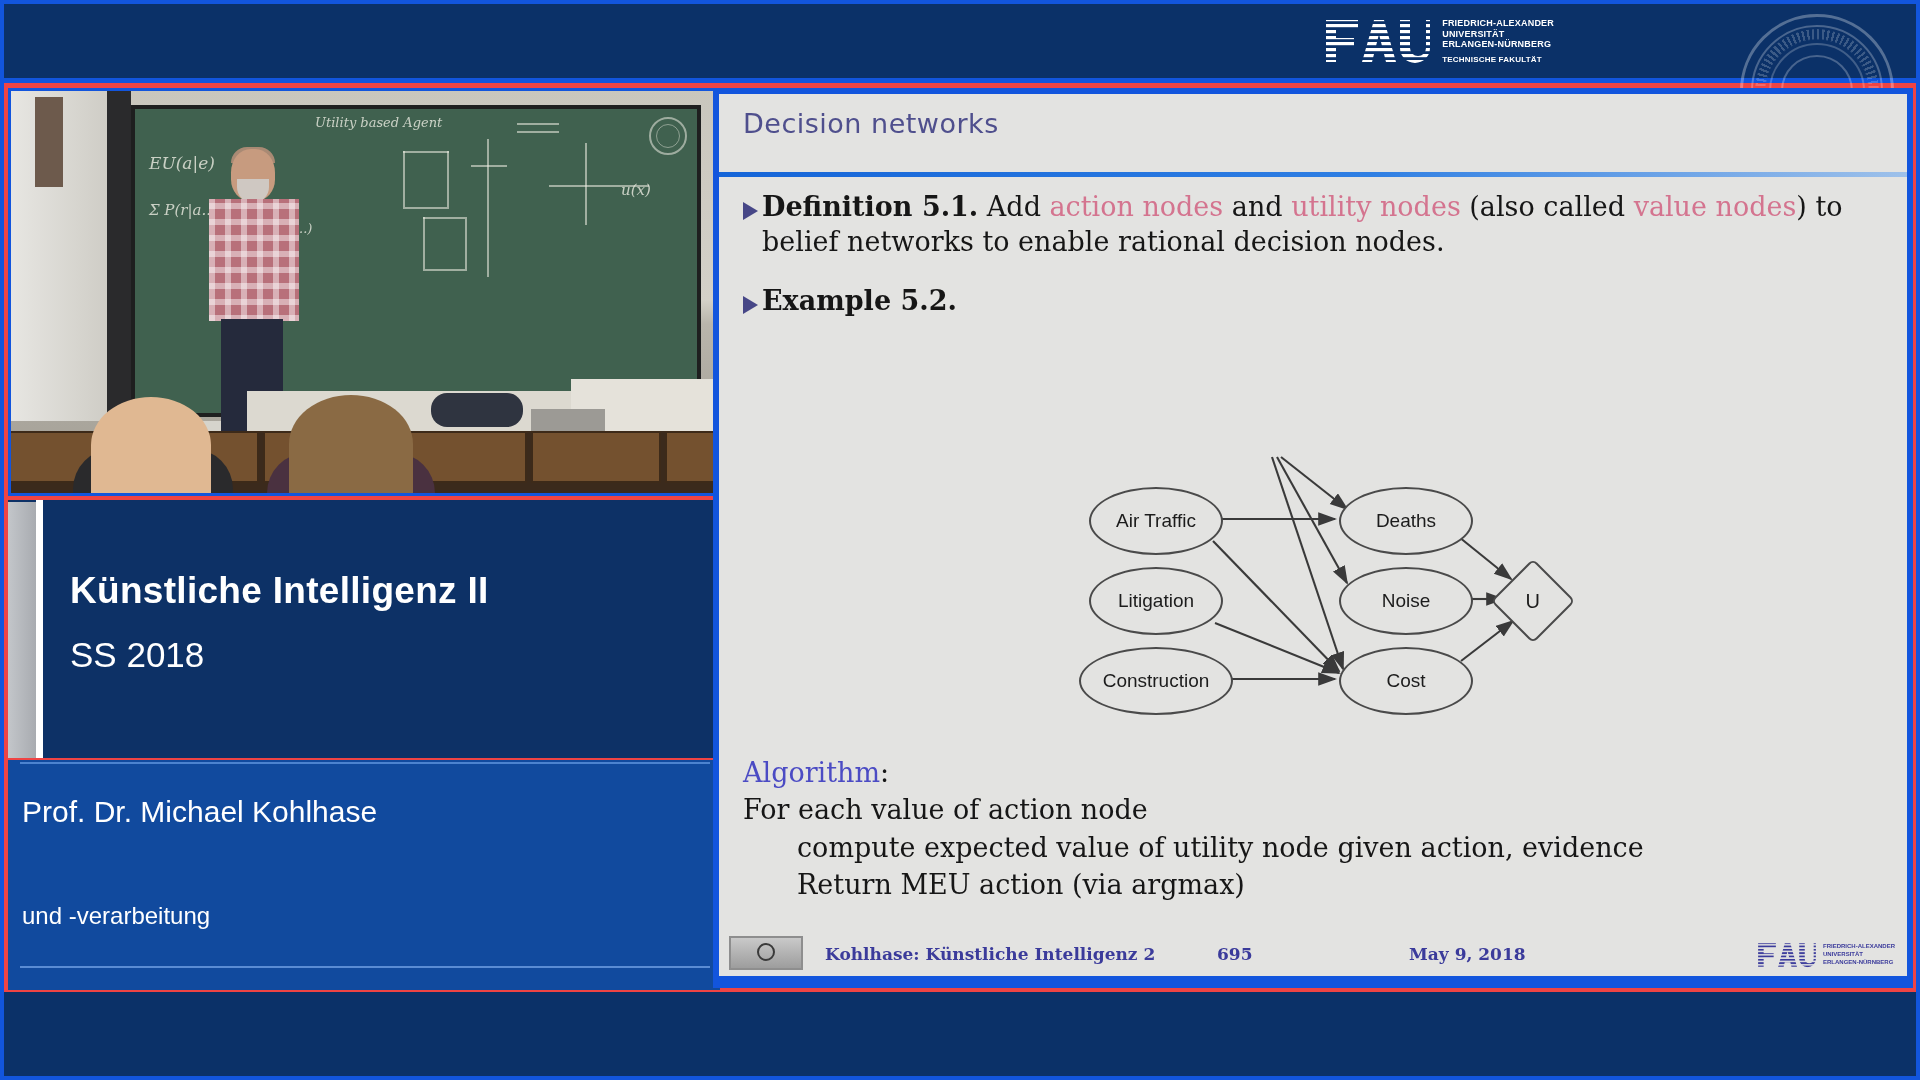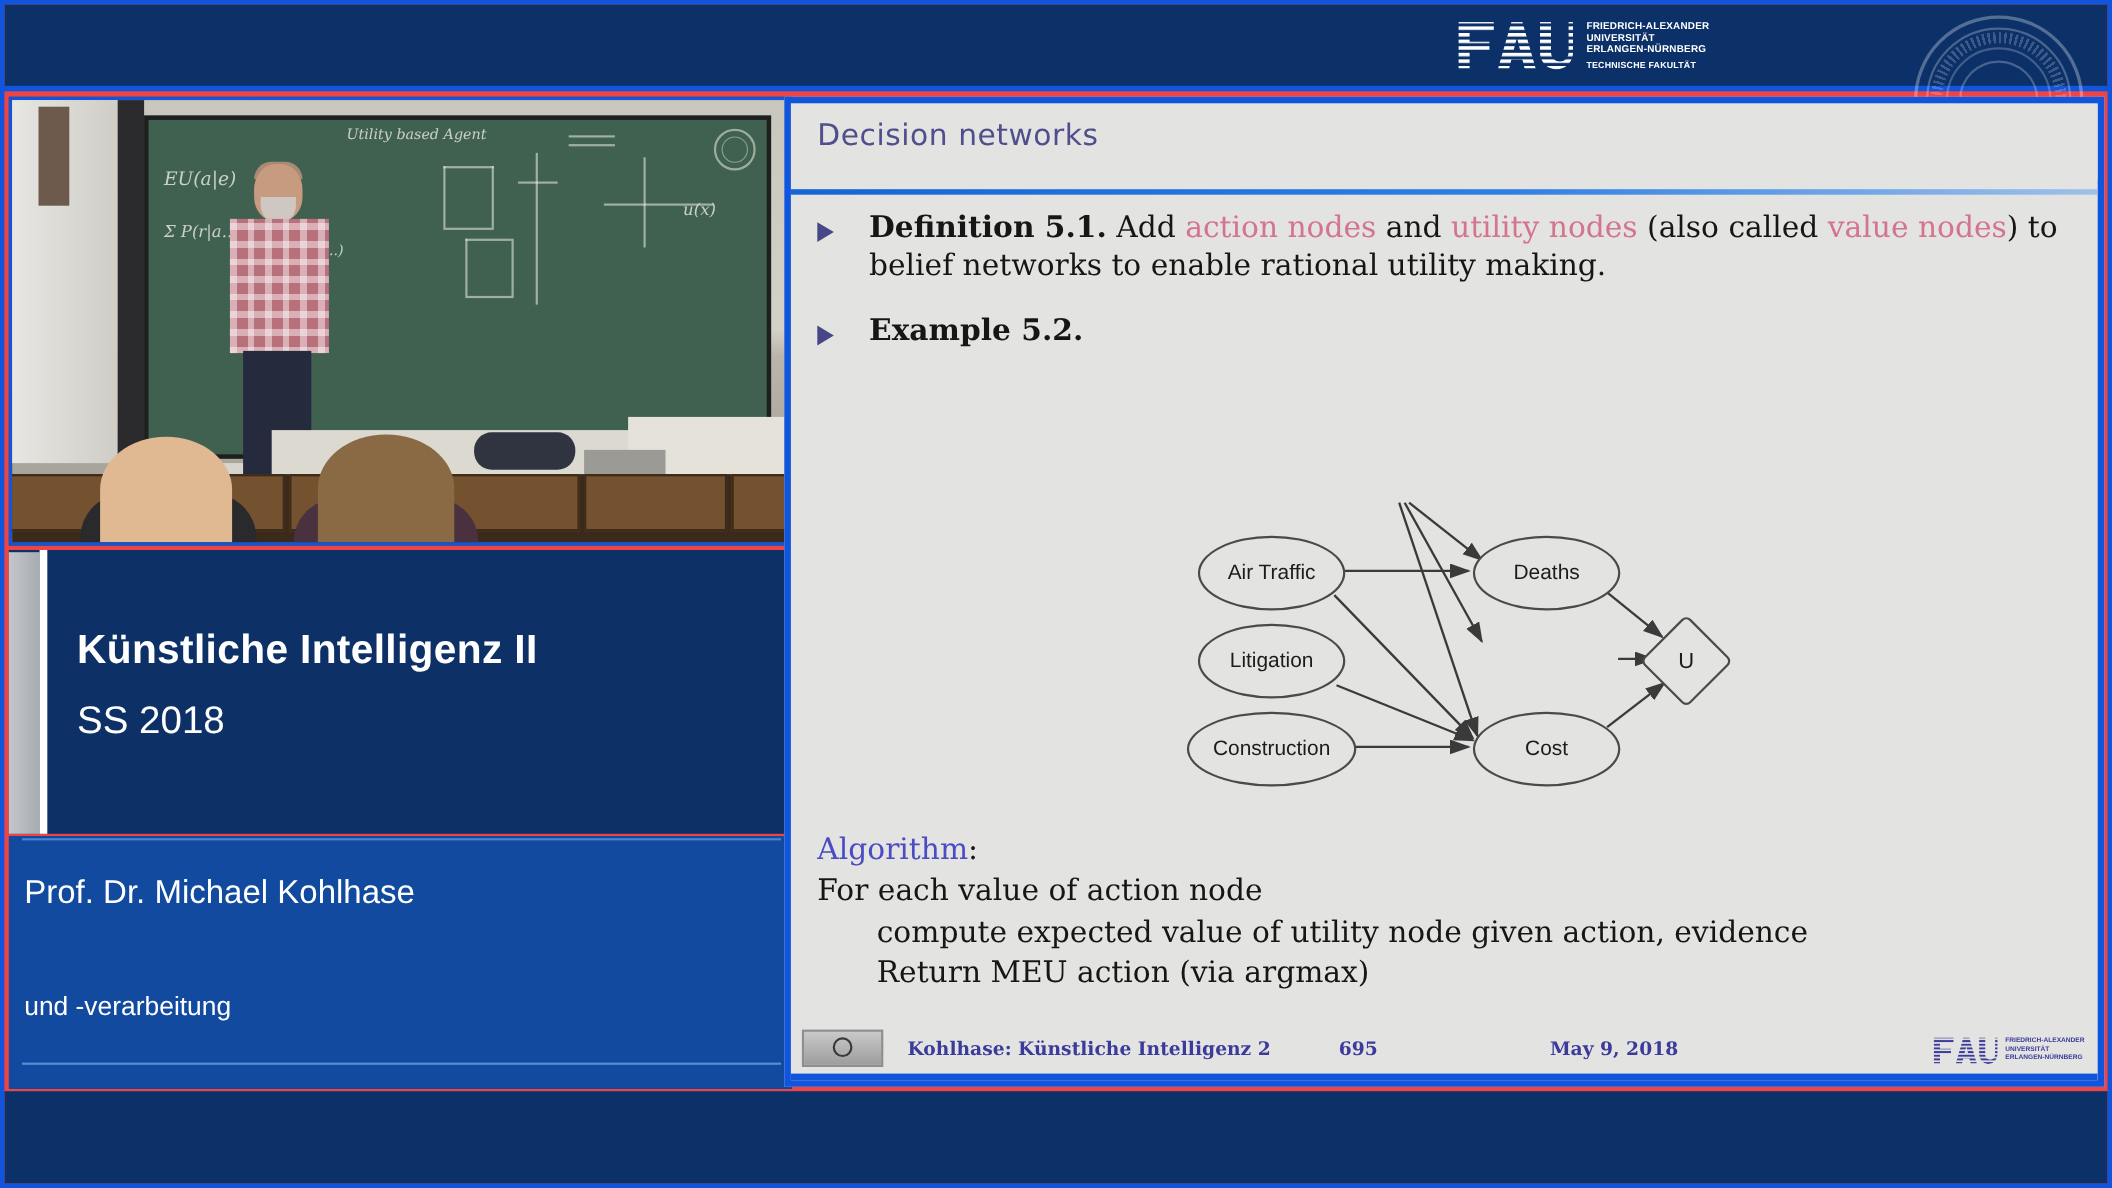--- a/index.html
+++ b/index.html
@@ -84,21 +84,21 @@
   .slide{position:absolute;left:713px;top:88px;width:1200px;height:900px;
          border:6px solid #1255dd;box-sizing:border-box;background:#e3e3e1;overflow:hidden;}
   .slide-head{position:absolute;left:0;top:0;width:100%;height:70px;background:#e3e3e1;}
   .slide-title{position:absolute;left:24px;top:14px;color:#4f4f8d;font-size:27px;
                font-family:"DejaVu Sans",sans-serif;letter-spacing:.5px;}
   .slide-rule{position:absolute;left:0;top:78px;width:100%;height:5px;
               background:linear-gradient(to right,#1565d8 0%,#2f7fe3 55%,#9ec1ea 100%);}
   .bullet-row{position:absolute;display:flex;align-items:flex-start;}
   .tri{width:0;height:0;border-left:15px solid #474787;border-top:9px solid transparent;
        border-bottom:9px solid transparent;margin-top:12px;flex:0 0 auto;}
-  .btext{margin-left:32px;font-family:"DejaVu Serif",serif;font-size:27px;color:#161616;line-height:1.28;}
+  .btext{margin-left:4px;font-family:"DejaVu Serif",serif;font-size:27px;color:#161616;line-height:1.28;}
   .btext b{font-family:"DejaVu Serif",serif;font-weight:bold;}
   .kw{color:#d4748f;}
 
   .diagram{position:absolute;left:370px;top:285px;width:500px;height:370px;}
   .dnode{position:absolute;display:flex;align-items:center;justify-content:center;
          color:#1c1c1c;font-family:"Liberation Sans",sans-serif;}
   .box-node{border:3px solid #5a5a5a;background:#e6e6e4;font-size:21px;}
   .ell{border:2px solid #4a4a4a;border-radius:50%;background:#e3e3e1;font-size:19px;}
   .diam{width:56px;height:56px;border:2px solid #4a4a4a;border-radius:6px;transform:rotate(45deg);background:#e3e3e1;}
   .diam span{transform:rotate(-45deg);font-size:20px;}
@@ -224,21 +224,21 @@
   <div class="slide">
     <div class="slide-head">
       <div class="slide-title">Decision networks</div>
     </div>
     <div class="slide-rule"></div>
 
     <div class="bullet-row" style="left:24px;top:96px;width:1130px;">
       <div class="tri"></div>
       <div class="btext">
         <b>Definition 5.1.</b><span> Add </span><span class="kw">action nodes</span><span> and </span><span class="kw">utility nodes</span><span> (also called </span><span class="kw">value nodes</span><span>) to</span><br>
-        <span>belief networks to enable rational utility making.</span>
+        <span>belief networks to enable rational decision nodes.</span>
       </div>
     </div>
 
     <div class="bullet-row" style="left:24px;top:190px;">
       <div class="tri"></div>
       <div class="btext">
         <b>Example 5.2.</b>
       </div>
     </div>
 
@@ -264,20 +264,23 @@
       </svg>
 
       <div class="dnode ell" style="left:0px;top:108px;width:130px;height:64px;">
         <span>Air Traffic</span>
       </div>
       <div class="dnode ell" style="left:250px;top:108px;width:130px;height:64px;">
         <span>Deaths</span>
       </div>
       <div class="dnode ell" style="left:0px;top:188px;width:130px;height:64px;">
         <span>Litigation</span>
+      </div>
+      <div class="dnode ell" style="left:250px;top:188px;width:130px;height:64px;">
+        <span>Noise</span>
       </div>
       <div class="dnode ell" style="left:-10px;top:268px;width:150px;height:64px;justify-content:center;">
         <span>Construction</span>
       </div>
       <div class="dnode ell" style="left:250px;top:268px;width:130px;height:64px;">
         <span>Cost</span>
       </div>
       <div class="dnode diam" style="left:414px;top:192px;">
         <span>U</span>
       </div>

